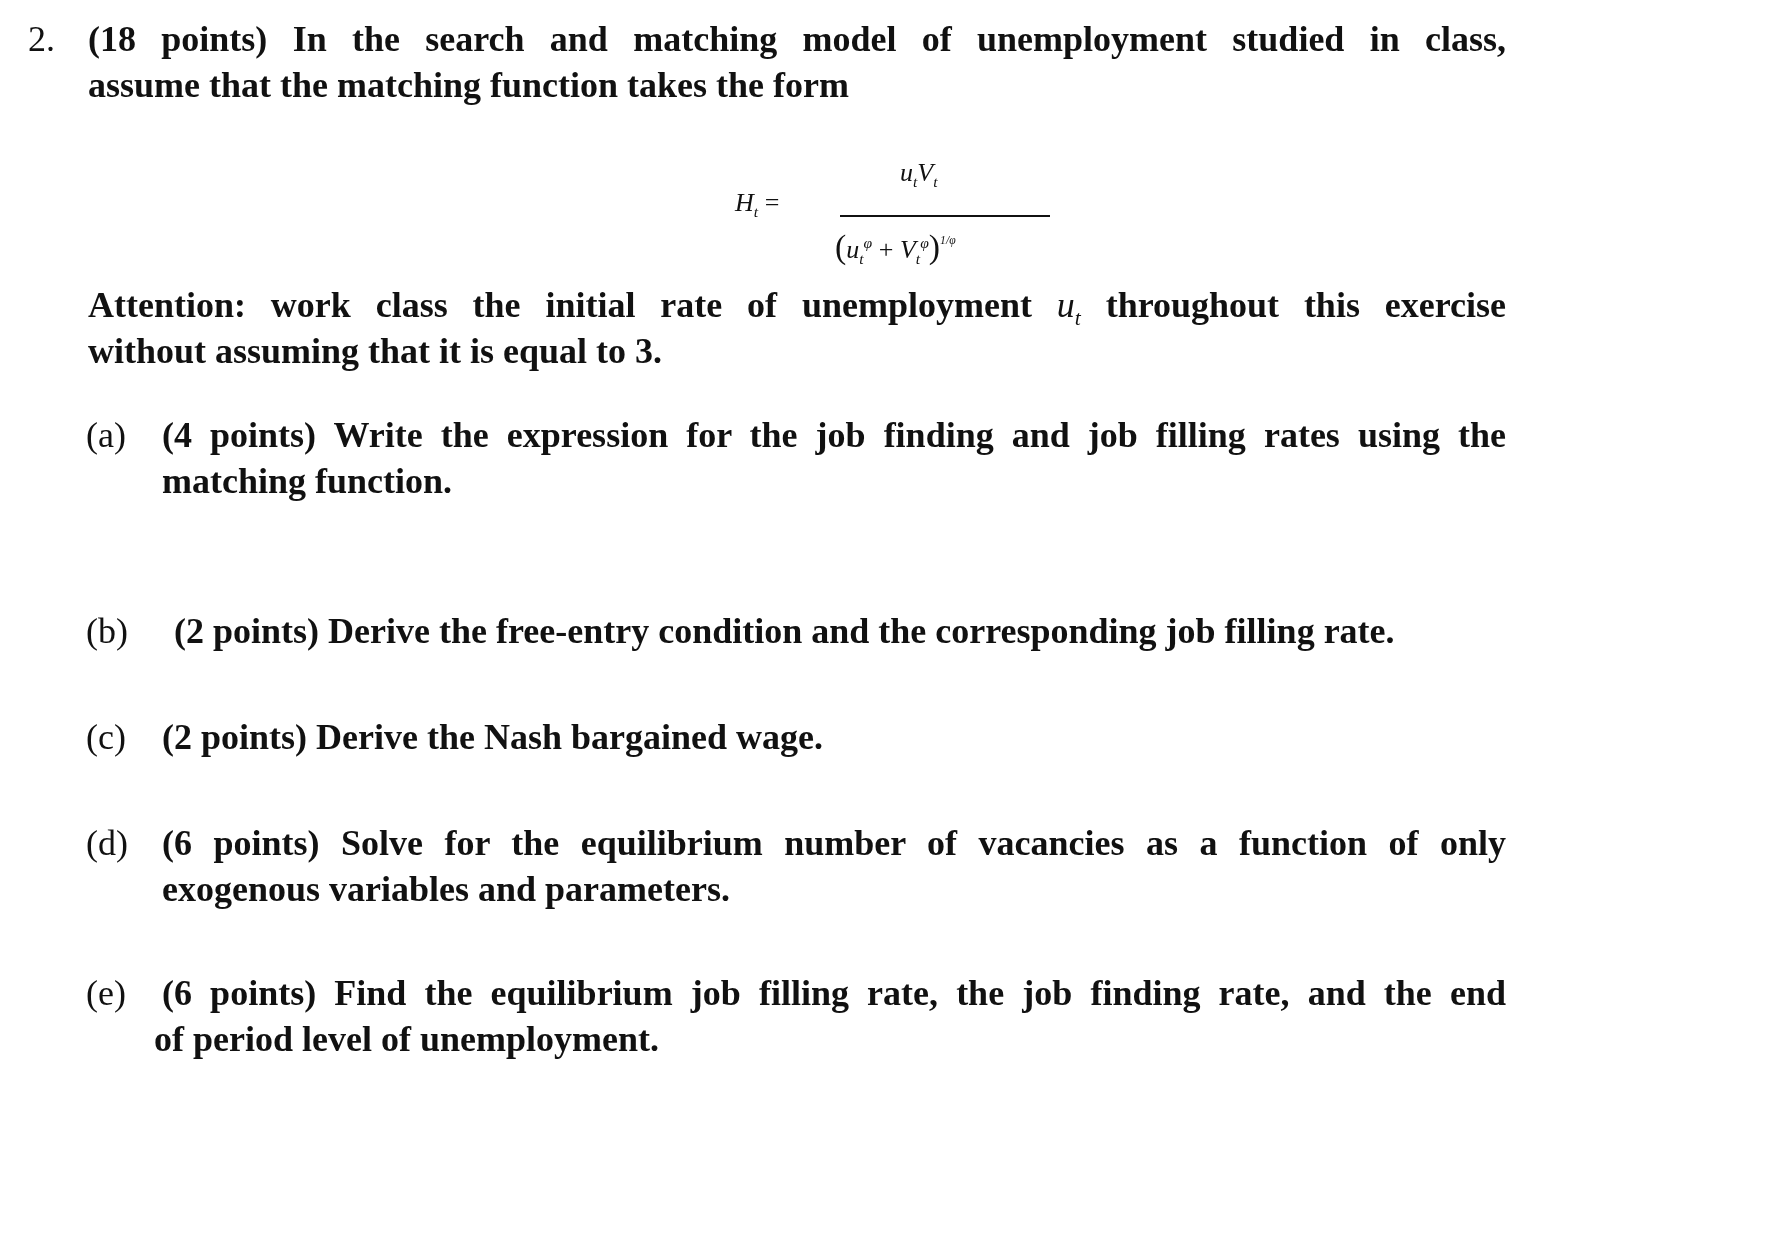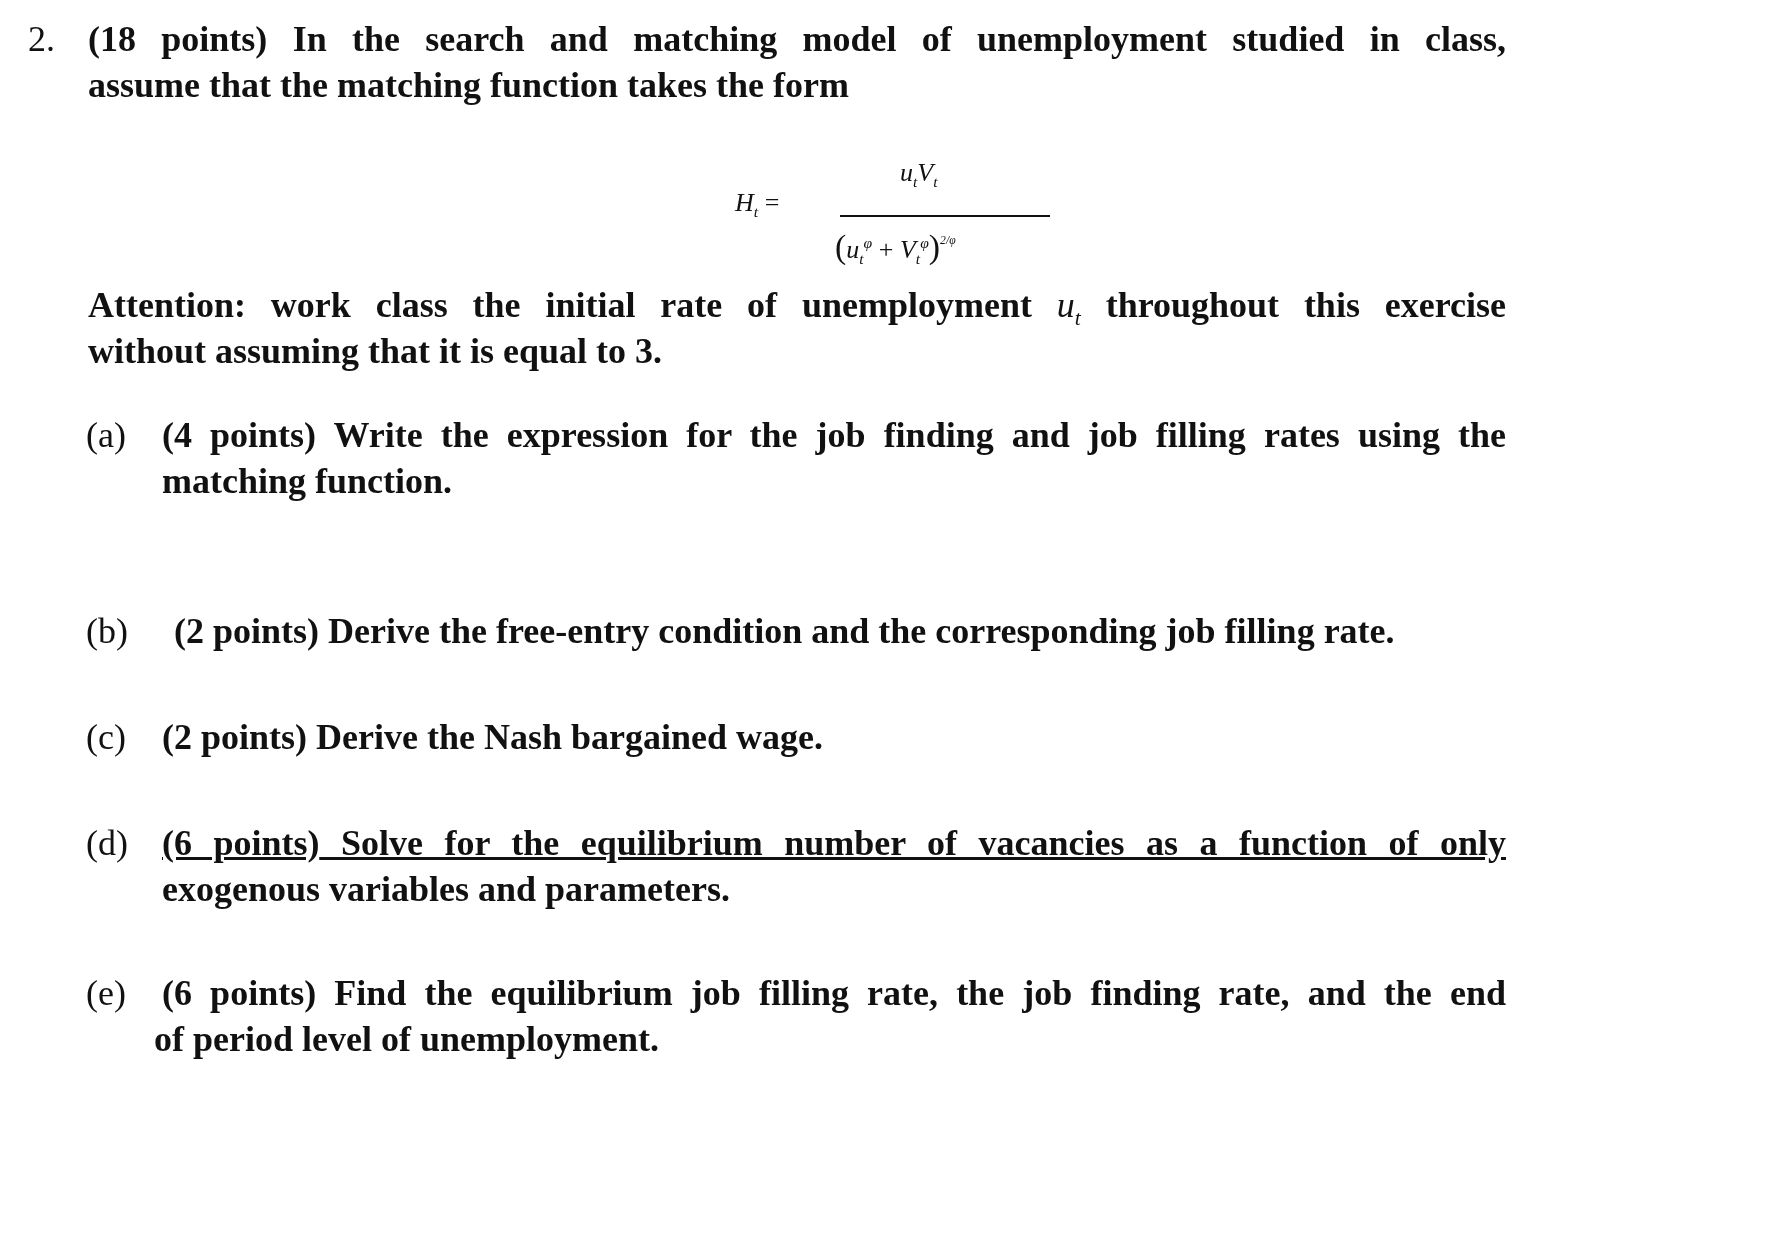--- a/index.html
+++ b/index.html
@@ -29,21 +29,21 @@
     <span>(18 points)</span>
     <span>In the search and matching model of unemployment studied in class,</span>
   </div>
   <div class="line bold" style="left:72px; top:62px;">assume that the matching function takes the form</div>
 </div>
 
 <div class="formula">
   <span class="f-lhs math-i">H<sub>t</sub> <span style="font-style:normal">=</span></span>
   <span class="f-num math-i">u<sub>t</sub>V<sub>t</sub></span>
   <div class="frac-bar"></div>
-  <span class="f-den math-i"><span style="font-style:normal;font-size:130%">(</span>u<sub>t</sub><sup>φ</sup> <span style="font-style:normal">+</span> V<sub>t</sub><sup>φ</sup><span style="font-style:normal;font-size:130%">)</span><sup style="font-size:45%; vertical-align: 1.2em;">2/φ</sup></span>
+  <span class="f-den math-i"><span style="font-style:normal;font-size:130%">(</span>u<sub>t</sub><sup>φ</sup> <span style="font-style:normal">+</span> V<sub>t</sub><sup>φ</sup><span style="font-style:normal;font-size:130%">)</span><sup style="font-size:45%; vertical-align: 1.2em;">1/φ</sup></span>
 </div>
 
 <div>
   <div class="line bold justify" style="left:72px; top:282px; width:1418px;">
     <span>Attention: work class the initial rate of unemployment</span>
     <span class="math-i"><span>u</span><sub>t</sub></span>
     <span>throughout this exercise</span>
   </div>
   <div class="line bold" style="left:72px; top:328px;">without assuming that it is equal to 3.</div>
 </div>
@@ -65,21 +65,21 @@
 
 <div>
   <span class="item-label" style="left:86px; top:714px;">(c)</span>
   <div class="line bold" style="left:146px; top:714px;">
     <span>(2 points)</span> <span>Derive the Nash bargained wage.</span>
   </div>
 </div>
 
 <div>
   <span class="item-label" style="left:86px; top:820px;">(d)</span>
-  <div class="line bold justify" style="left:146px; top:820px; width:1344px;text-decoration:underline;">
+  <div class="line bold justify" style="left:146px; top:820px; width:1344px;">
     <span>(6 points)</span> <span>Solve for the equilibrium number of vacancies as a function of only</span>
   </div>
   <div class="line bold" style="left:146px; top:866px;">exogenous variables and parameters.</div>
 </div>
 
 <div>
   <span class="item-label" style="left:86px; top:970px;">(e)</span>
   <div class="line bold justify" style="left:146px; top:970px; width:1344px;">
     <span>(6 points)</span> <span>Find the equilibrium job filling rate, the job finding rate, and the end</span>
   </div>

